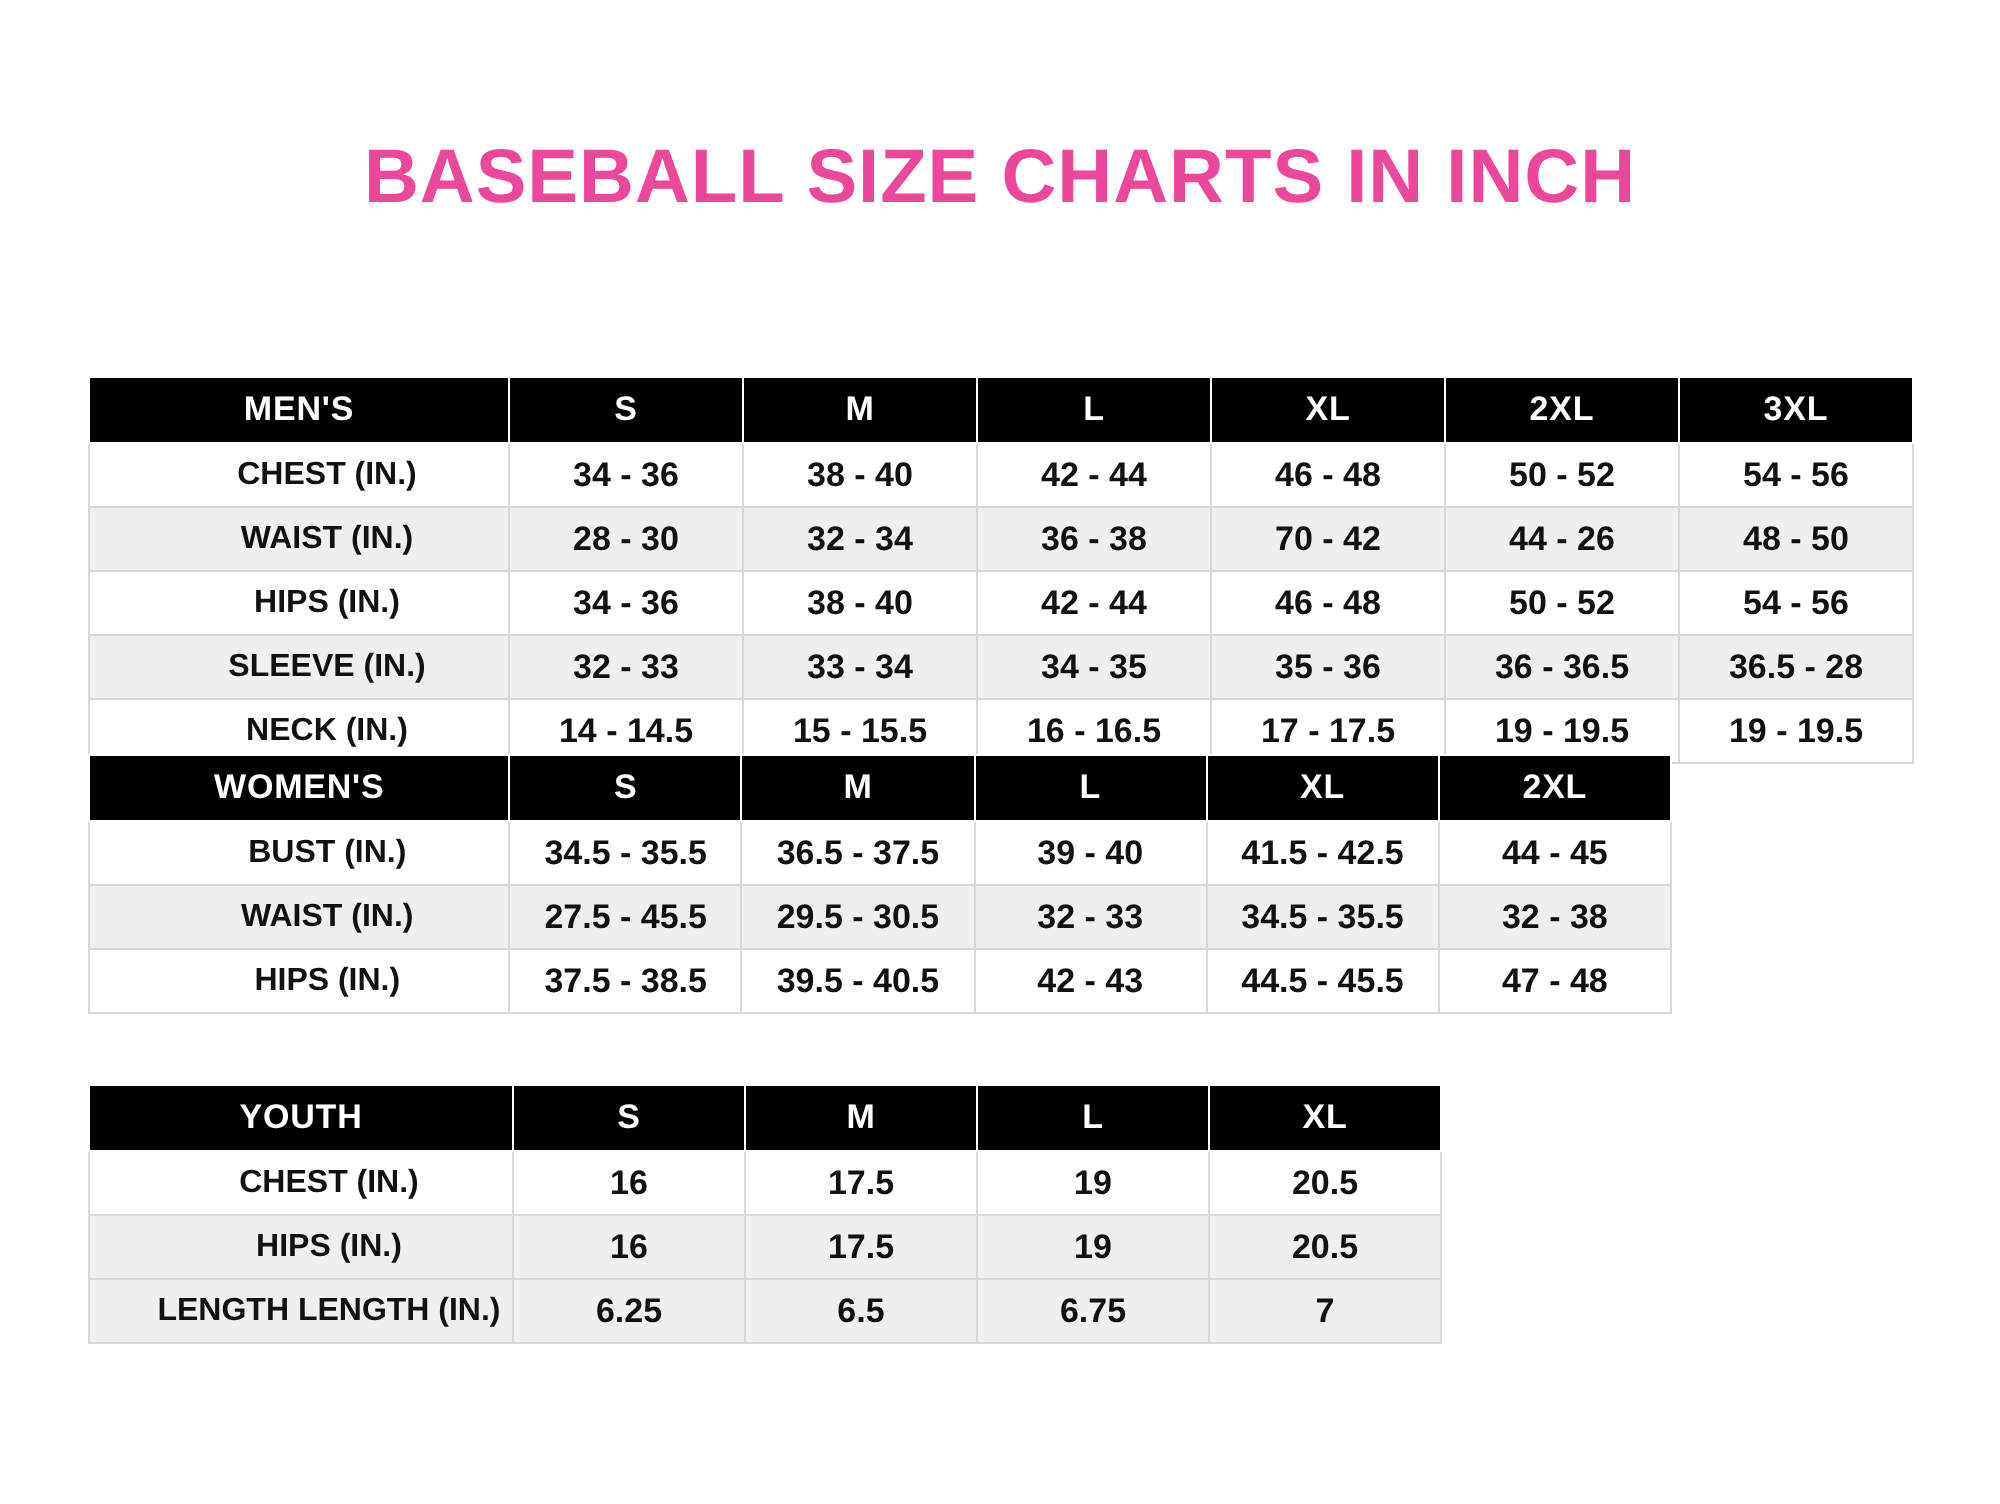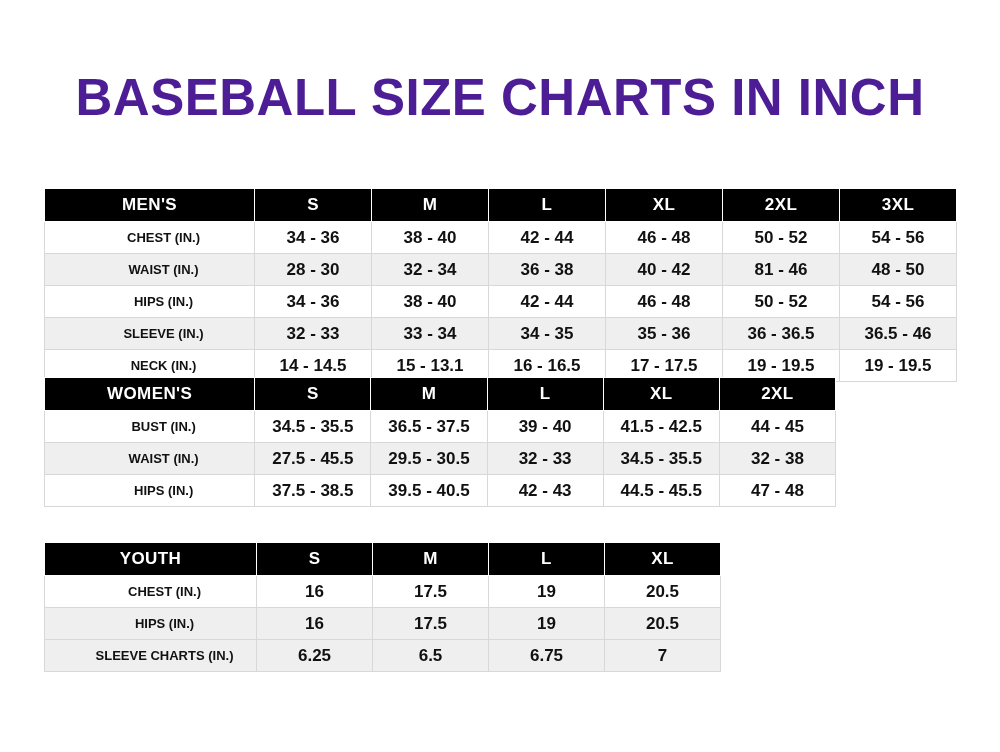--- a/index.html
+++ b/index.html
@@ -19,24 +19,24 @@
     width: 1000px;
     height: 752px;
     background: #ffffff;
   }
   .title {
     position: absolute;
     top: 68px;
     left: 0;
     width: 1000px;
     text-align: center;
-    font-size: 51px;
+    font-size: 38px;
     font-weight: bold;
     letter-spacing: 0.5px;
-    color: #4c1d95;
+    color: #ec4899;
   }
 
   .chart {
     position: absolute;
     border-collapse: collapse;
     table-layout: fixed;
   }
   .chart td, .chart th {
     border: 1px solid #ffffff;
     text-align: center;
@@ -85,21 +85,21 @@
   
   #womens-table { top: 377px; left: 44px; width: 792px; }
   #womens-table col.c0 { width: 210px; }
   #womens-table col.cx { width: 116px; }
 
   
   #youth-table { top: 542px; left: 44px; width: 676px; }
   #youth-table col.c0 { width: 212px; }
   #youth-table col.cx { width: 116px; }
 
-  .chart tbody td.rowhead { font-size: 13px; padding-left: 28px; }
+  .chart tbody td.rowhead { font-size: 16px; padding-left: 28px; }
 </style>
 </head>
 <body>
 
 <div class="page">
 
   <div class="title">BASEBALL SIZE CHARTS IN INCH</div>
 
   <table class="chart" id="mens-table">
     <colgroup>
@@ -130,46 +130,46 @@
         <td>42 - 44</td>
         <td>46 - 48</td>
         <td>50 - 52</td>
         <td>54 - 56</td>
       </tr>
       <tr class="even">
         <td class="rowhead">WAIST (IN.)</td>
         <td>28 - 30</td>
         <td>32 - 34</td>
         <td>36 - 38</td>
-        <td>40 - 42</td>
-        <td>81 - 46</td>
+        <td>70 - 42</td>
+        <td>44 - 26</td>
         <td>48 - 50</td>
       </tr>
       <tr class="odd">
         <td class="rowhead">HIPS (IN.)</td>
         <td>34 - 36</td>
         <td>38 - 40</td>
         <td>42 - 44</td>
         <td>46 - 48</td>
         <td>50 - 52</td>
         <td>54 - 56</td>
       </tr>
       <tr class="even">
         <td class="rowhead">SLEEVE (IN.)</td>
         <td>32 - 33</td>
         <td>33 - 34</td>
         <td>34 - 35</td>
         <td>35 - 36</td>
         <td>36 - 36.5</td>
-        <td>36.5 - 46</td>
+        <td>36.5 - 28</td>
       </tr>
       <tr class="odd">
         <td class="rowhead">NECK (IN.)</td>
         <td>14 - 14.5</td>
-        <td>15 - 13.1</td>
+        <td>15 - 15.5</td>
         <td>16 - 16.5</td>
         <td>17 - 17.5</td>
         <td>19 - 19.5</td>
         <td>19 - 19.5</td>
       </tr>
     </tbody>
   </table>
 
   <table class="chart" id="womens-table">
     <colgroup>
@@ -244,21 +244,21 @@
         <td>20.5</td>
       </tr>
       <tr class="even">
         <td class="rowhead">HIPS (IN.)</td>
         <td>16</td>
         <td>17.5</td>
         <td>19</td>
         <td>20.5</td>
       </tr>
       <tr class="even">
-        <td class="rowhead">SLEEVE CHARTS (IN.)</td>
+        <td class="rowhead">LENGTH LENGTH (IN.)</td>
         <td>6.25</td>
         <td>6.5</td>
         <td>6.75</td>
         <td>7</td>
       </tr>
     </tbody>
   </table>
 
 </div>
 

